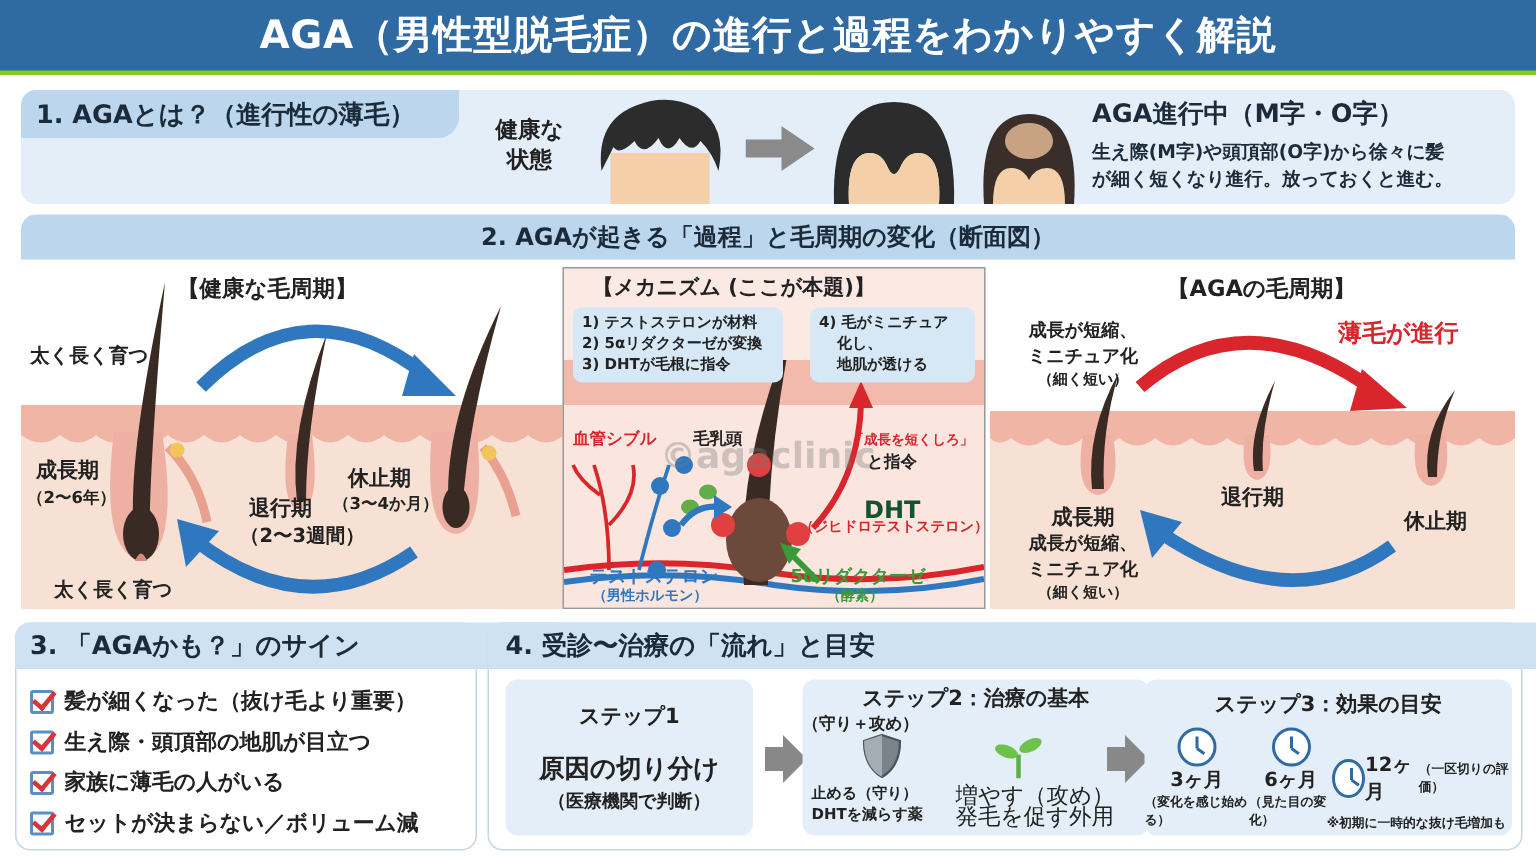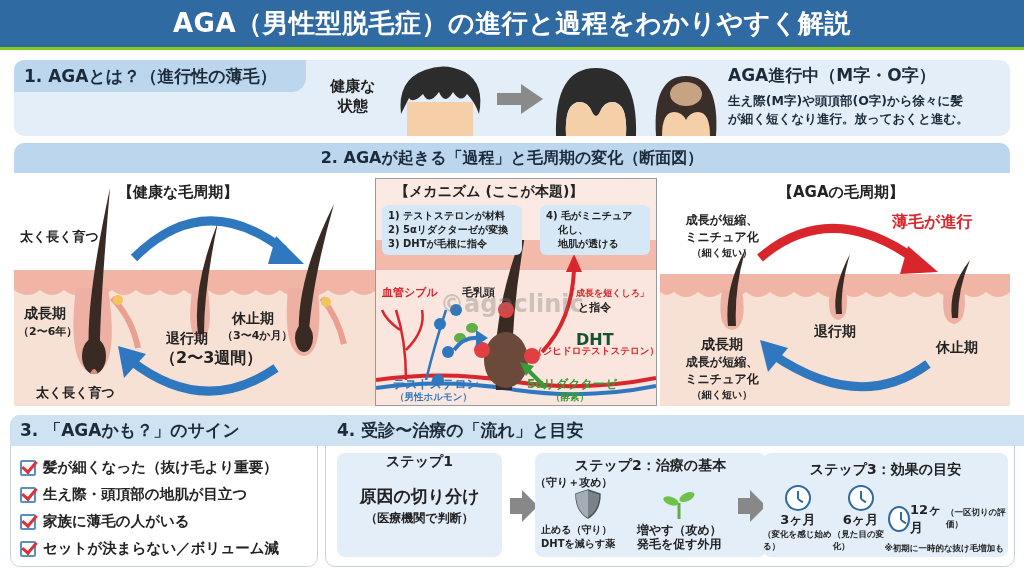--- a/index.html
+++ b/index.html
@@ -96,21 +96,21 @@
   <polygon points="262,58 290,86 254,86" fill="#2f78bf"></polygon>
   <path d="M262 190 Q190 240 116 182" stroke="#2f78bf" stroke-width="9" fill="none"></path>
   <polygon points="104,168 132,176 110,200" fill="#2f78bf"></polygon>
 </svg>
 <div class="abs panel-label" style="left:118px;top:183px">【健康な毛周期】</div>
 <div class="abs small-label" style="left:20px;top:228px;font-size:13px">太く長く育つ</div>
 <div class="abs small-label" style="left:36px;top:384px;font-size:13px">太く長く育つ</div>
 <div class="abs small-label" style="left:24px;top:305px;font-size:14px">成長期</div>
 <div class="abs small-label" style="left:18px;top:324px;font-size:11px">（2〜6年）</div>
 <div class="abs small-label" style="left:166px;top:330px;font-size:14px">退行期</div>
-<div class="abs small-label" style="left:160px;top:348px;font-size:16px">（2〜3週間）</div>
+<div class="abs small-label" style="left:160px;top:348px;font-size:13px">（2〜3週間）</div>
 <div class="abs small-label" style="left:232px;top:310px;font-size:14px">休止期</div>
 <div class="abs small-label" style="left:222px;top:328px;font-size:11px">（3〜4か月）</div>
 
 <div class="abs mech-box"></div>
 <svg class="abs" style="left:376px;top:240px" width="280" height="165">
   <rect x="0" y="0" width="280" height="30" fill="#f3b9ab"></rect>
   <rect x="0" y="30" width="280" height="135" fill="#fbe6df"></rect>
   <path d="M0 140 Q70 130 140 142 Q210 152 280 138" stroke="#d8262c" stroke-width="4" fill="none"></path>
   <path d="M0 148 Q70 138 140 150 Q210 160 280 146" stroke="#2f78bf" stroke-width="4" fill="none"></path>
   <path d="M30 140 Q30 100 20 70 M30 110 Q50 90 46 70 M24 90 Q10 80 6 70" stroke="#d8262c" stroke-width="2.5" fill="none"></path>
@@ -203,21 +203,21 @@
   </div>
 <div class="abs sign-item" style="top:539px">
     <span class="checkbox"></span>
     <span>セットが決まらない／ボリューム減</span>
   </div>
 
 <div class="abs sec4"></div>
 <div class="abs sec4-head">4. 受診〜治療の「流れ」と目安</div>
 
 <div class="step-card" style="left:337px;top:453px;width:165px;height:104px">
-  <div class="step-title" style="margin-top:0">ステップ1</div>
+  <div class="step-title" style="margin-top:16px">ステップ1</div>
   <div style="text-align:center;font-weight:bold;font-size:17px;margin-top:14px">原因の切り分け</div>
   <div style="text-align:center;font-weight:bold;font-size:12px;margin-top:2px">（医療機関で判断）</div>
 </div>
 <div class="abs" style="left:510px;top:490px;display:flex;align-items:center">
     <div class="arrow-body"></div>
     <div class="big-arrow"></div>
   </div>
 
 <div class="step-card" style="left:535px;top:453px;width:231px;height:104px">
   <div class="step-title" style="margin-top:4px">ステップ2：治療の基本</div>
@@ -228,21 +228,21 @@
   </svg>
   <svg style="position:absolute;left:128px;top:36px" width="32" height="30">
     <path d="M16 30 L16 14" stroke="#5fae4a" stroke-width="3"></path>
     <ellipse cx="8" cy="12" rx="8" ry="4" fill="#6cc24a" transform="rotate(20 8 12)"></ellipse>
     <ellipse cx="24" cy="8" rx="8" ry="4" fill="#6cc24a" transform="rotate(-25 24 8)"></ellipse>
   </svg>
   <div style="position:absolute;left:6px;top:70px;font-weight:bold;font-size:10px;line-height:14px">
     <div>止める（守り）</div>
     <div>DHTを減らす薬</div>
   </div>
-  <div style="position:absolute;left:102px;top:70px;font-weight:bold;font-size:12px;line-height:14px">
+  <div style="position:absolute;left:102px;top:70px;font-weight:normal;font-size:15px;line-height:14px">
     <div>増やす（攻め）</div>
     <div>発毛を促す外用</div>
   </div>
 </div>
 <div class="abs" style="left:738px;top:490px;display:flex;align-items:center">
     <div class="arrow-body"></div>
     <div class="big-arrow"></div>
   </div>
 
 <div class="step-card" style="left:763px;top:453px;width:245px;height:104px">

